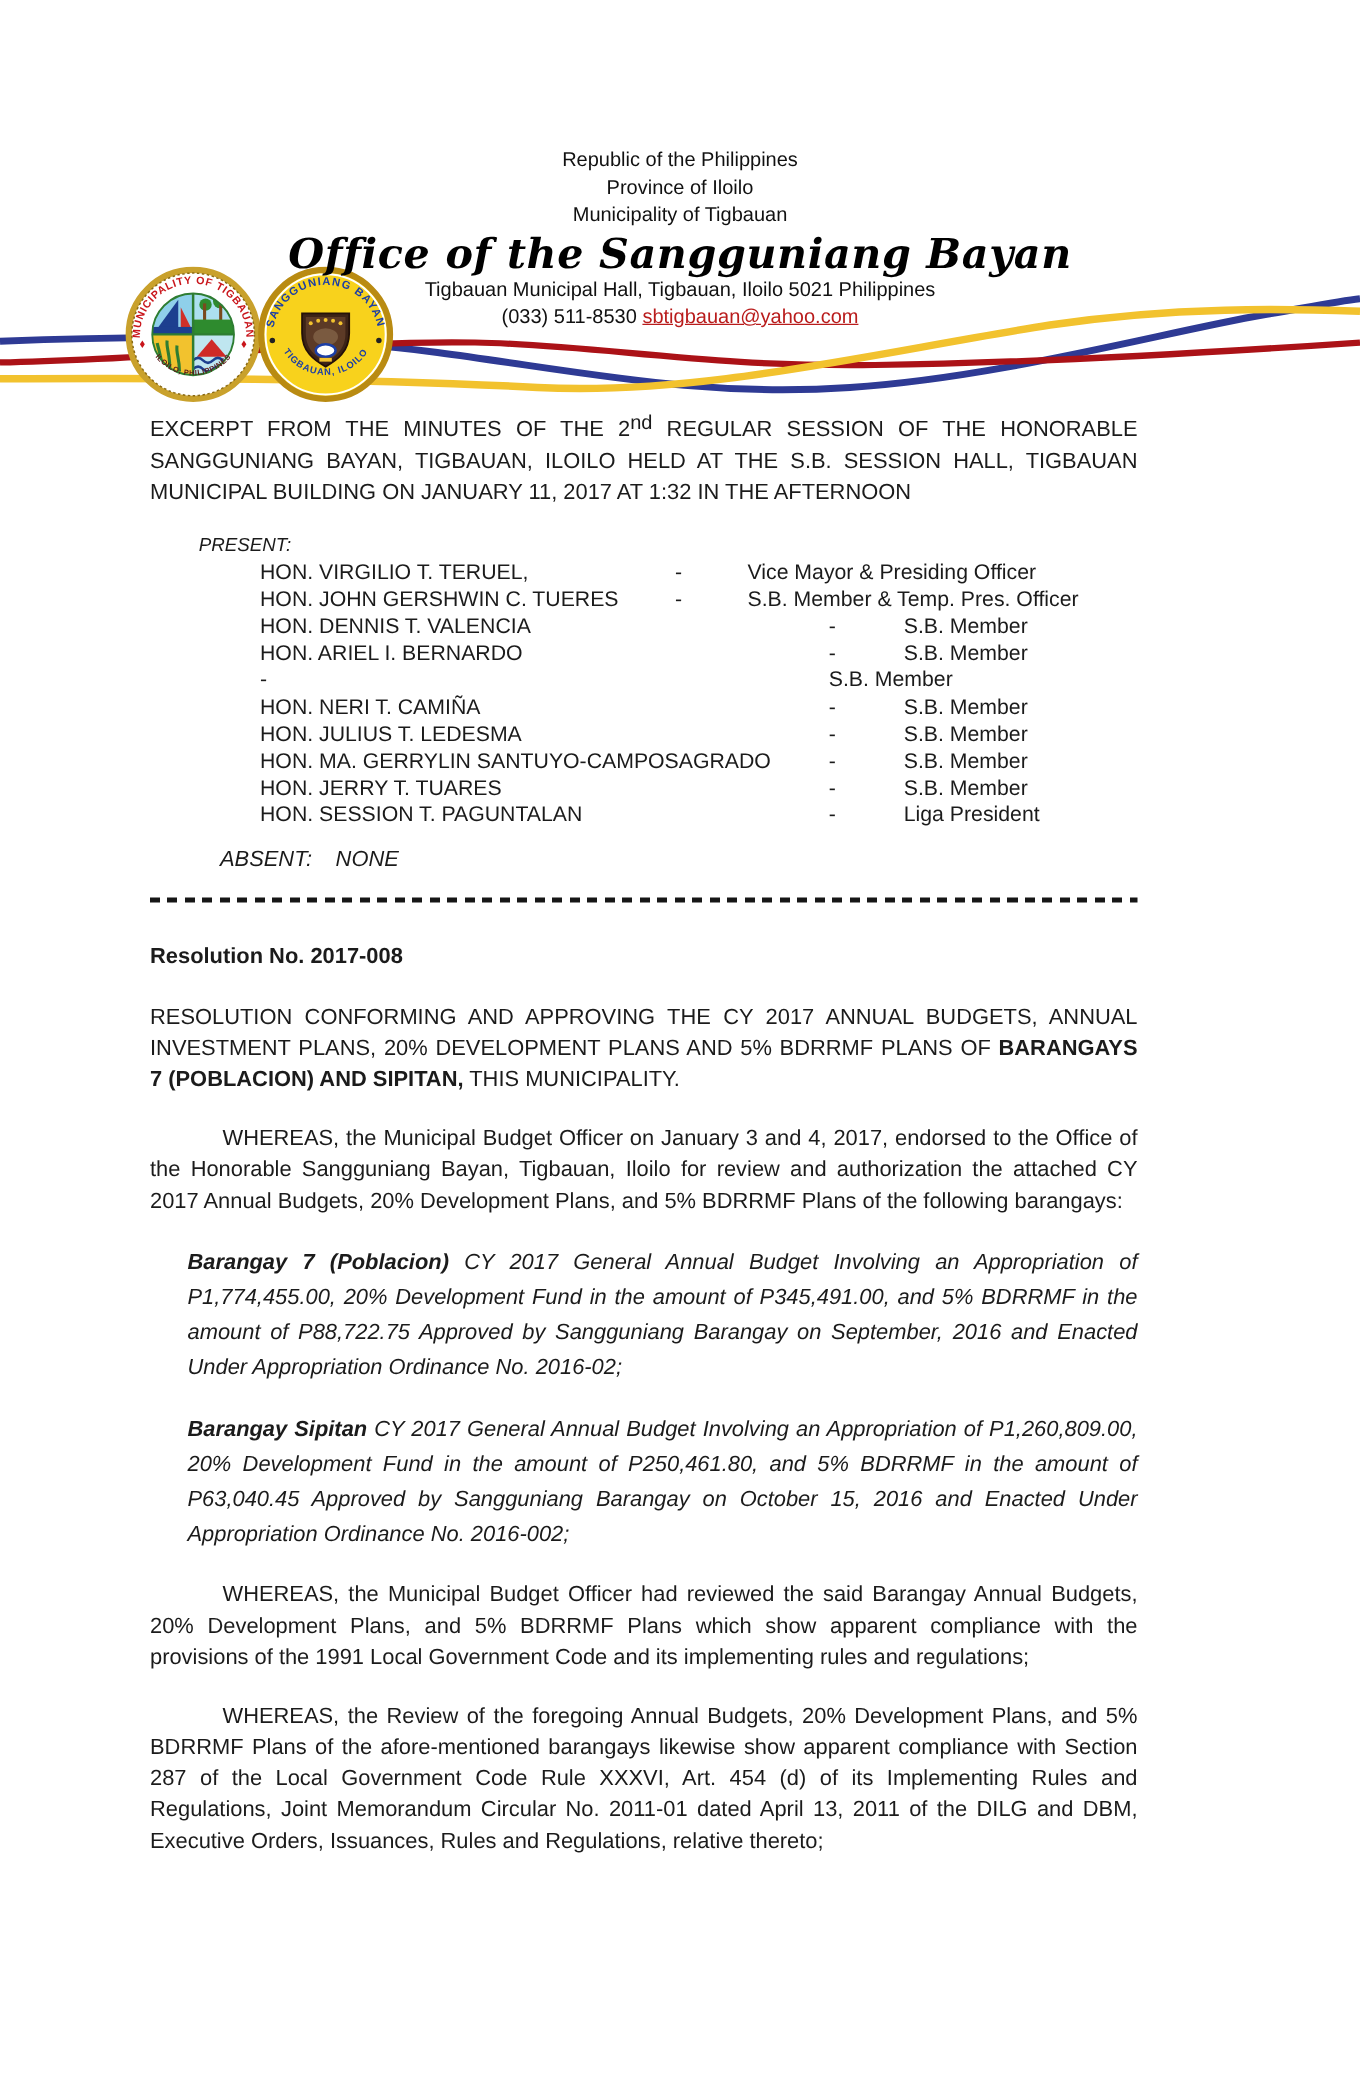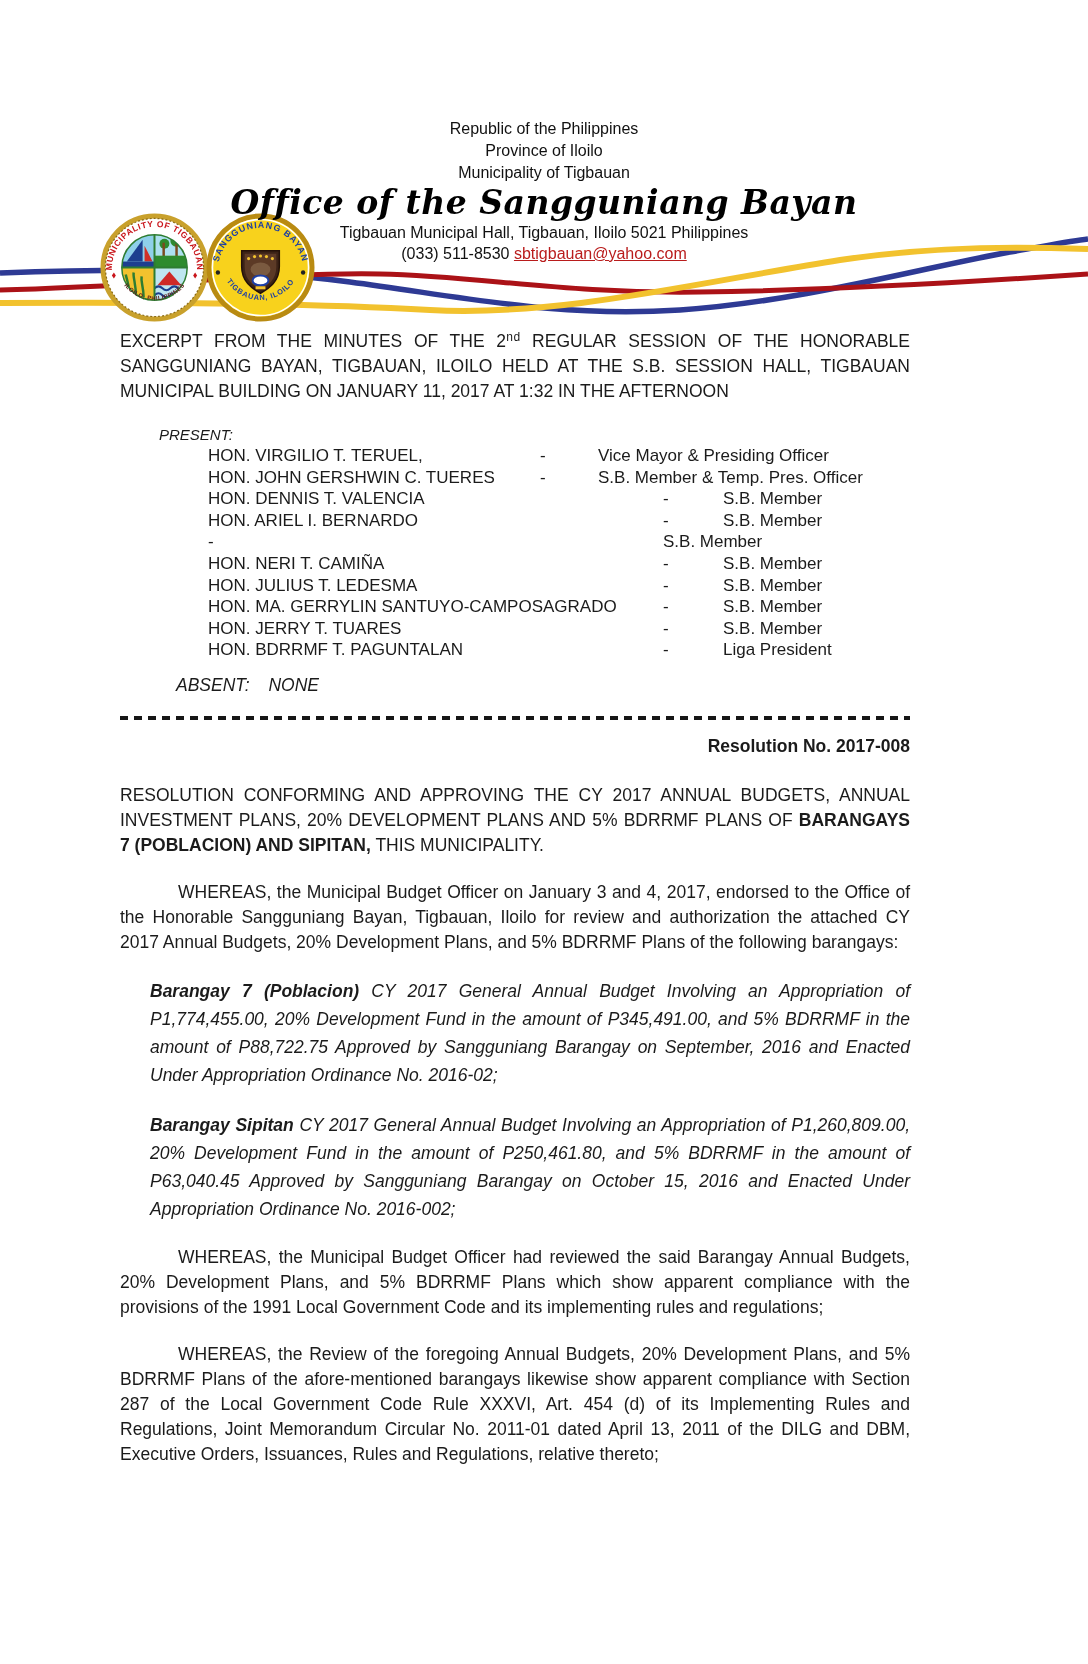--- a/index.html
+++ b/index.html
@@ -29,33 +29,33 @@
   .seals{position:absolute;left:100px;top:213px;display:flex;}
   .seal{display:block;}
   .seal + .seal{margin-left:-3px;}
   
   .content{
     position:absolute;left:120px;top:326px;width:790px;
     font-size:17.5px;
   }
   .jpara{text-align:justify;line-height:25px;}
   .excerpt-heading{font-size:17.5px;}
-  .excerpt-heading sup{font-size:12px;vertical-align:6px;font-family:Liberation Mono, monospace;}
+  .excerpt-heading sup{font-size:16px;vertical-align:6px;}
   .present-label{margin:22px 0 0 39px;font-weight:normal;font-style:italic;font-size:15px;}
   .present-list{margin:2px 0 4px 88px;}
   .prow{display:grid;font-size:17px;line-height:21.6px;white-space:nowrap;}
   .prow.near{grid-template-columns:332px 58px 1fr;}
   .prow.far{grid-template-columns:455px 60px 1fr;}
   .absent-line{margin:14px 0 0 56px;font-weight:normal;font-style:italic;font-size:17.5px;}
   .absent-line .absent-value{margin-left:14px;}
   .dashed-separator{
     margin-top:20px;height:4px;width:100%;
     background:repeating-linear-gradient(90deg,#161616 0 8px,transparent 8px 14px);
   }
-  .res-no{margin-top:16px;text-align:right;font-weight:bold;font-size:17.5px;}
+  .res-no{margin-top:32px;text-align:left;font-weight:bold;font-size:17.5px;}
   .res-title{margin-top:26px;}
   .whereas{margin-top:22px;text-indent:58px;}
   .indent-block{
     margin:22px 0 0 30px;width:760px;
     font-style:italic;font-size:17.5px;line-height:28px;
     text-align:justify;
   }
   .indent-block b{font-weight:bold;}
   b.inline-bold{font-weight:bold;}
 </style>
@@ -201,21 +201,21 @@
         <span>HON. MA. GERRYLIN SANTUYO-CAMPOSAGRADO</span>
         <span>-</span>
         <span>S.B. Member</span>
       </div>
       <div class="prow far">
         <span>HON. JERRY T. TUARES</span>
         <span>-</span>
         <span>S.B. Member</span>
       </div>
       <div class="prow far">
-        <span>HON. BDRRMF T. PAGUNTALAN</span>
+        <span>HON. SESSION T. PAGUNTALAN</span>
         <span>-</span>
         <span>Liga President</span>
       </div>
     </div>
 
     <div class="absent-line">
       <span>ABSENT:</span>
       <span class="absent-value">NONE</span>
     </div>
 

